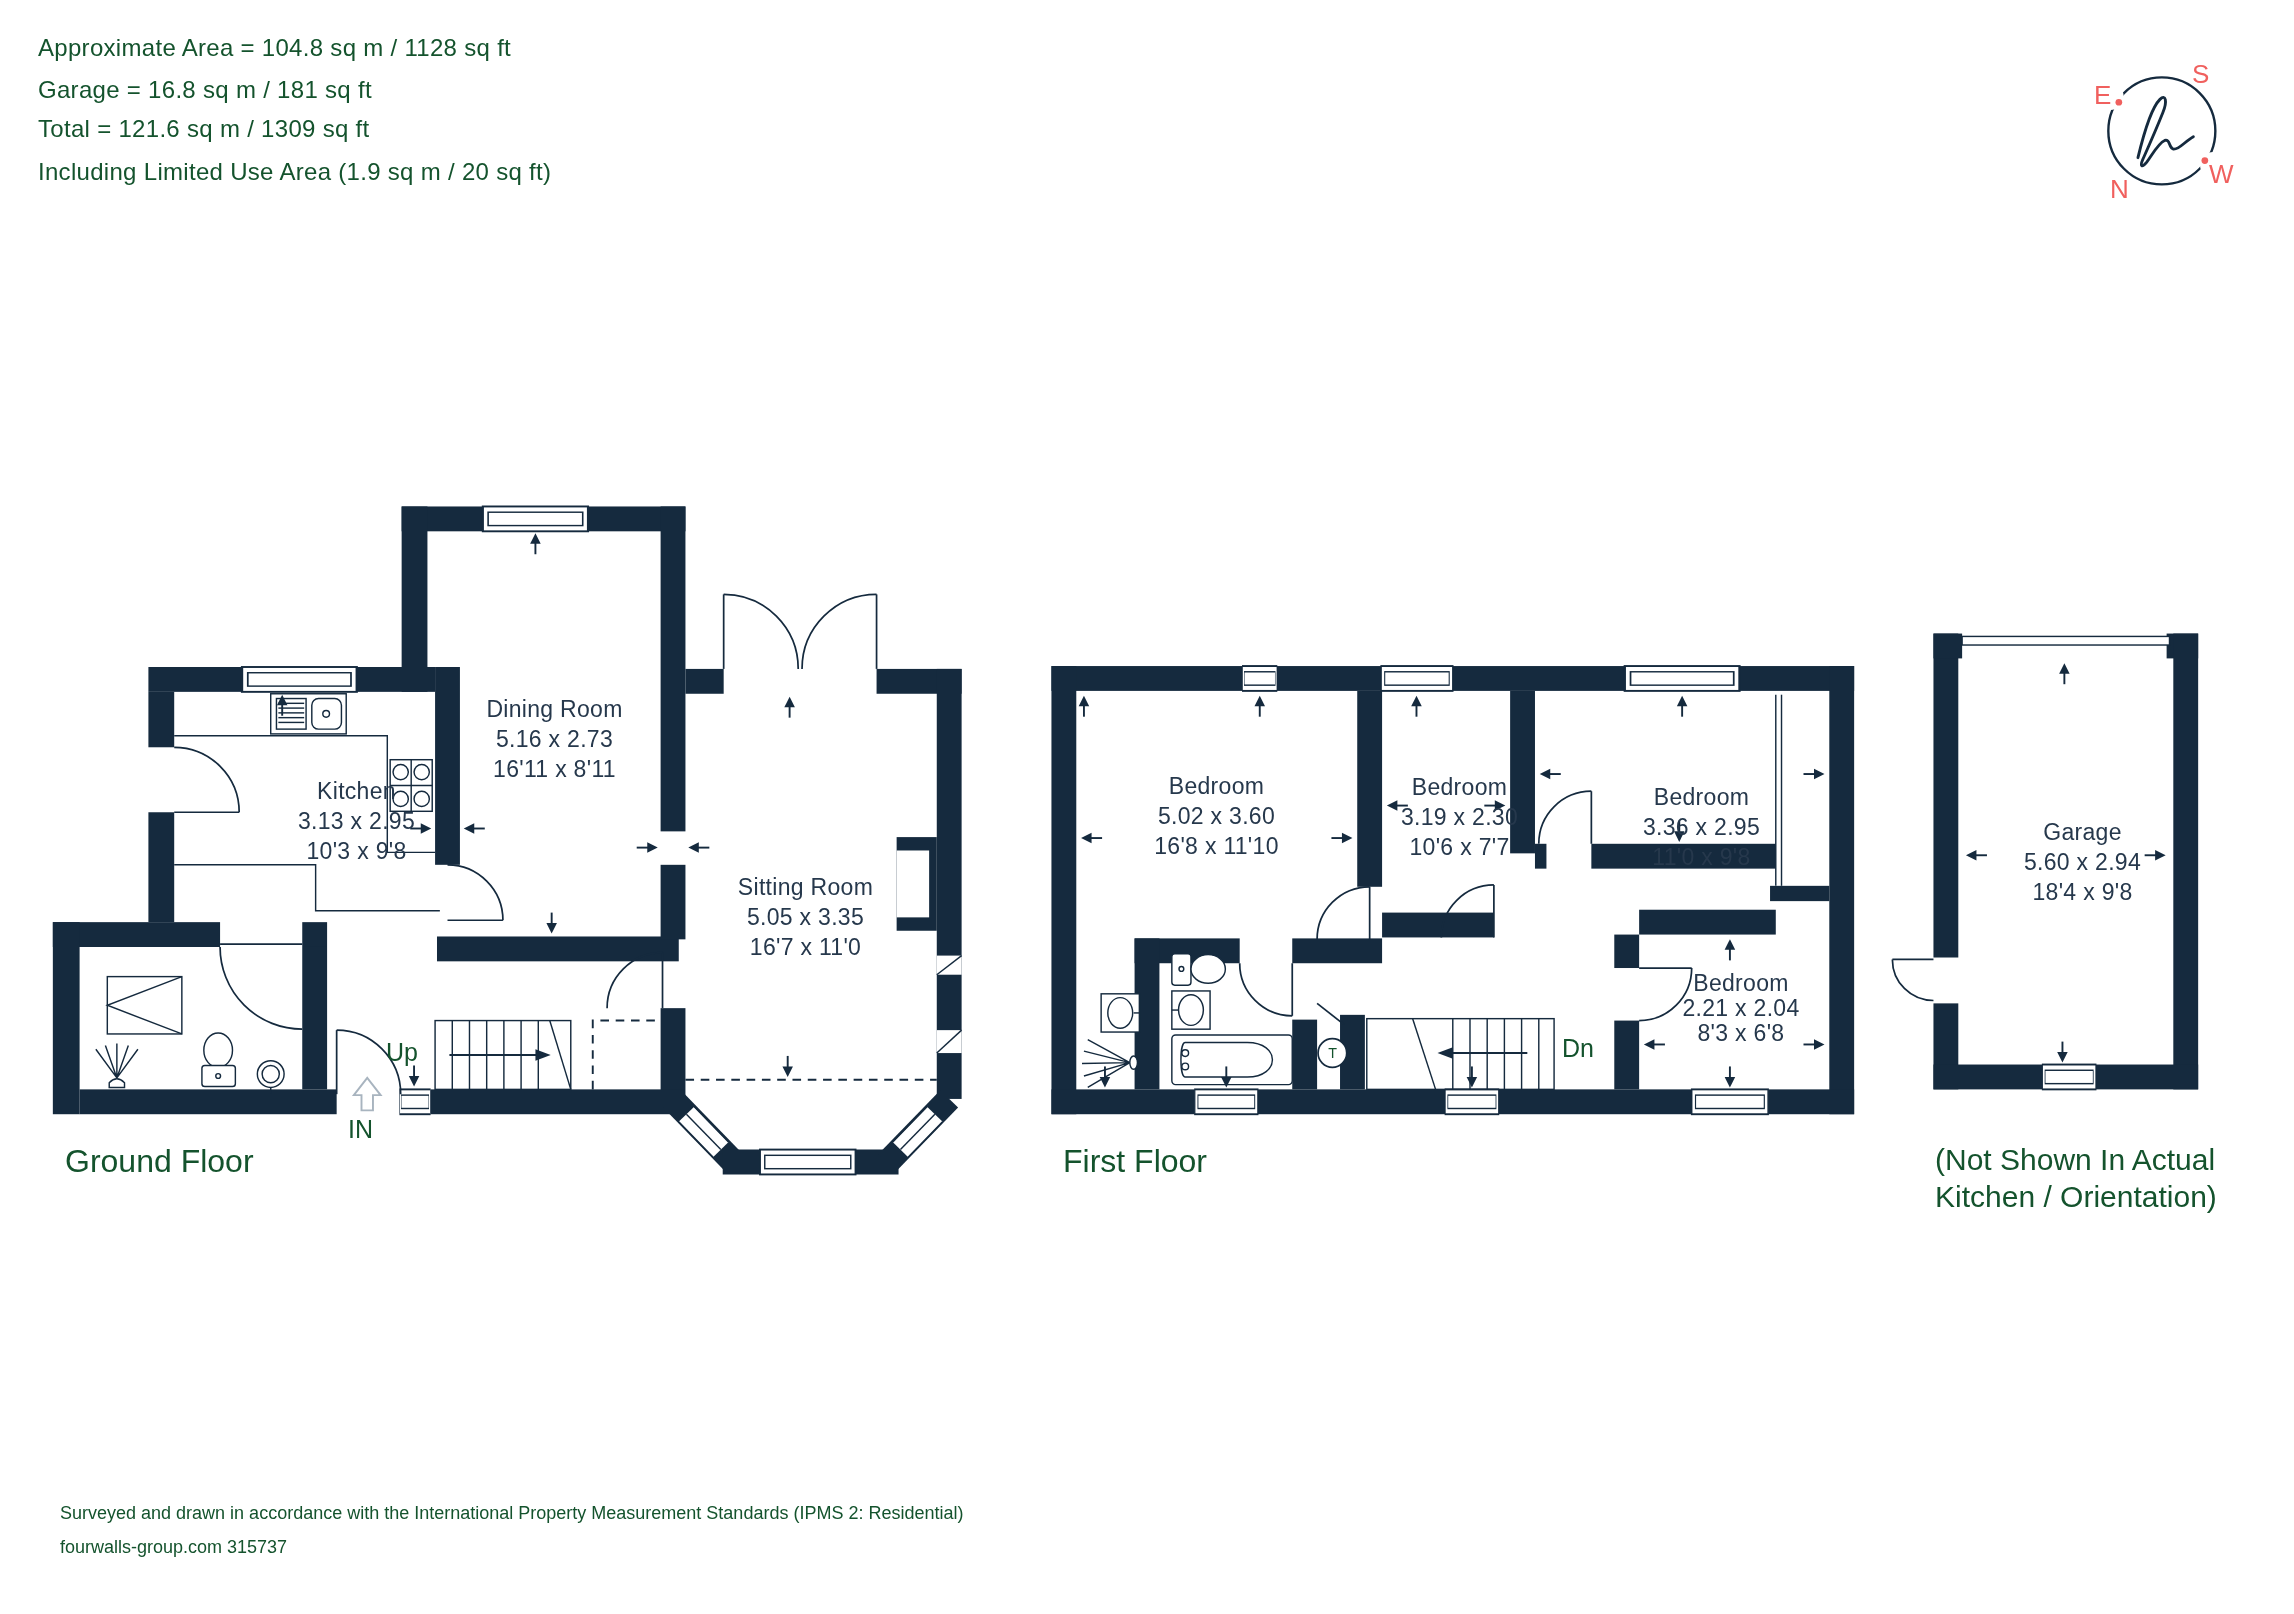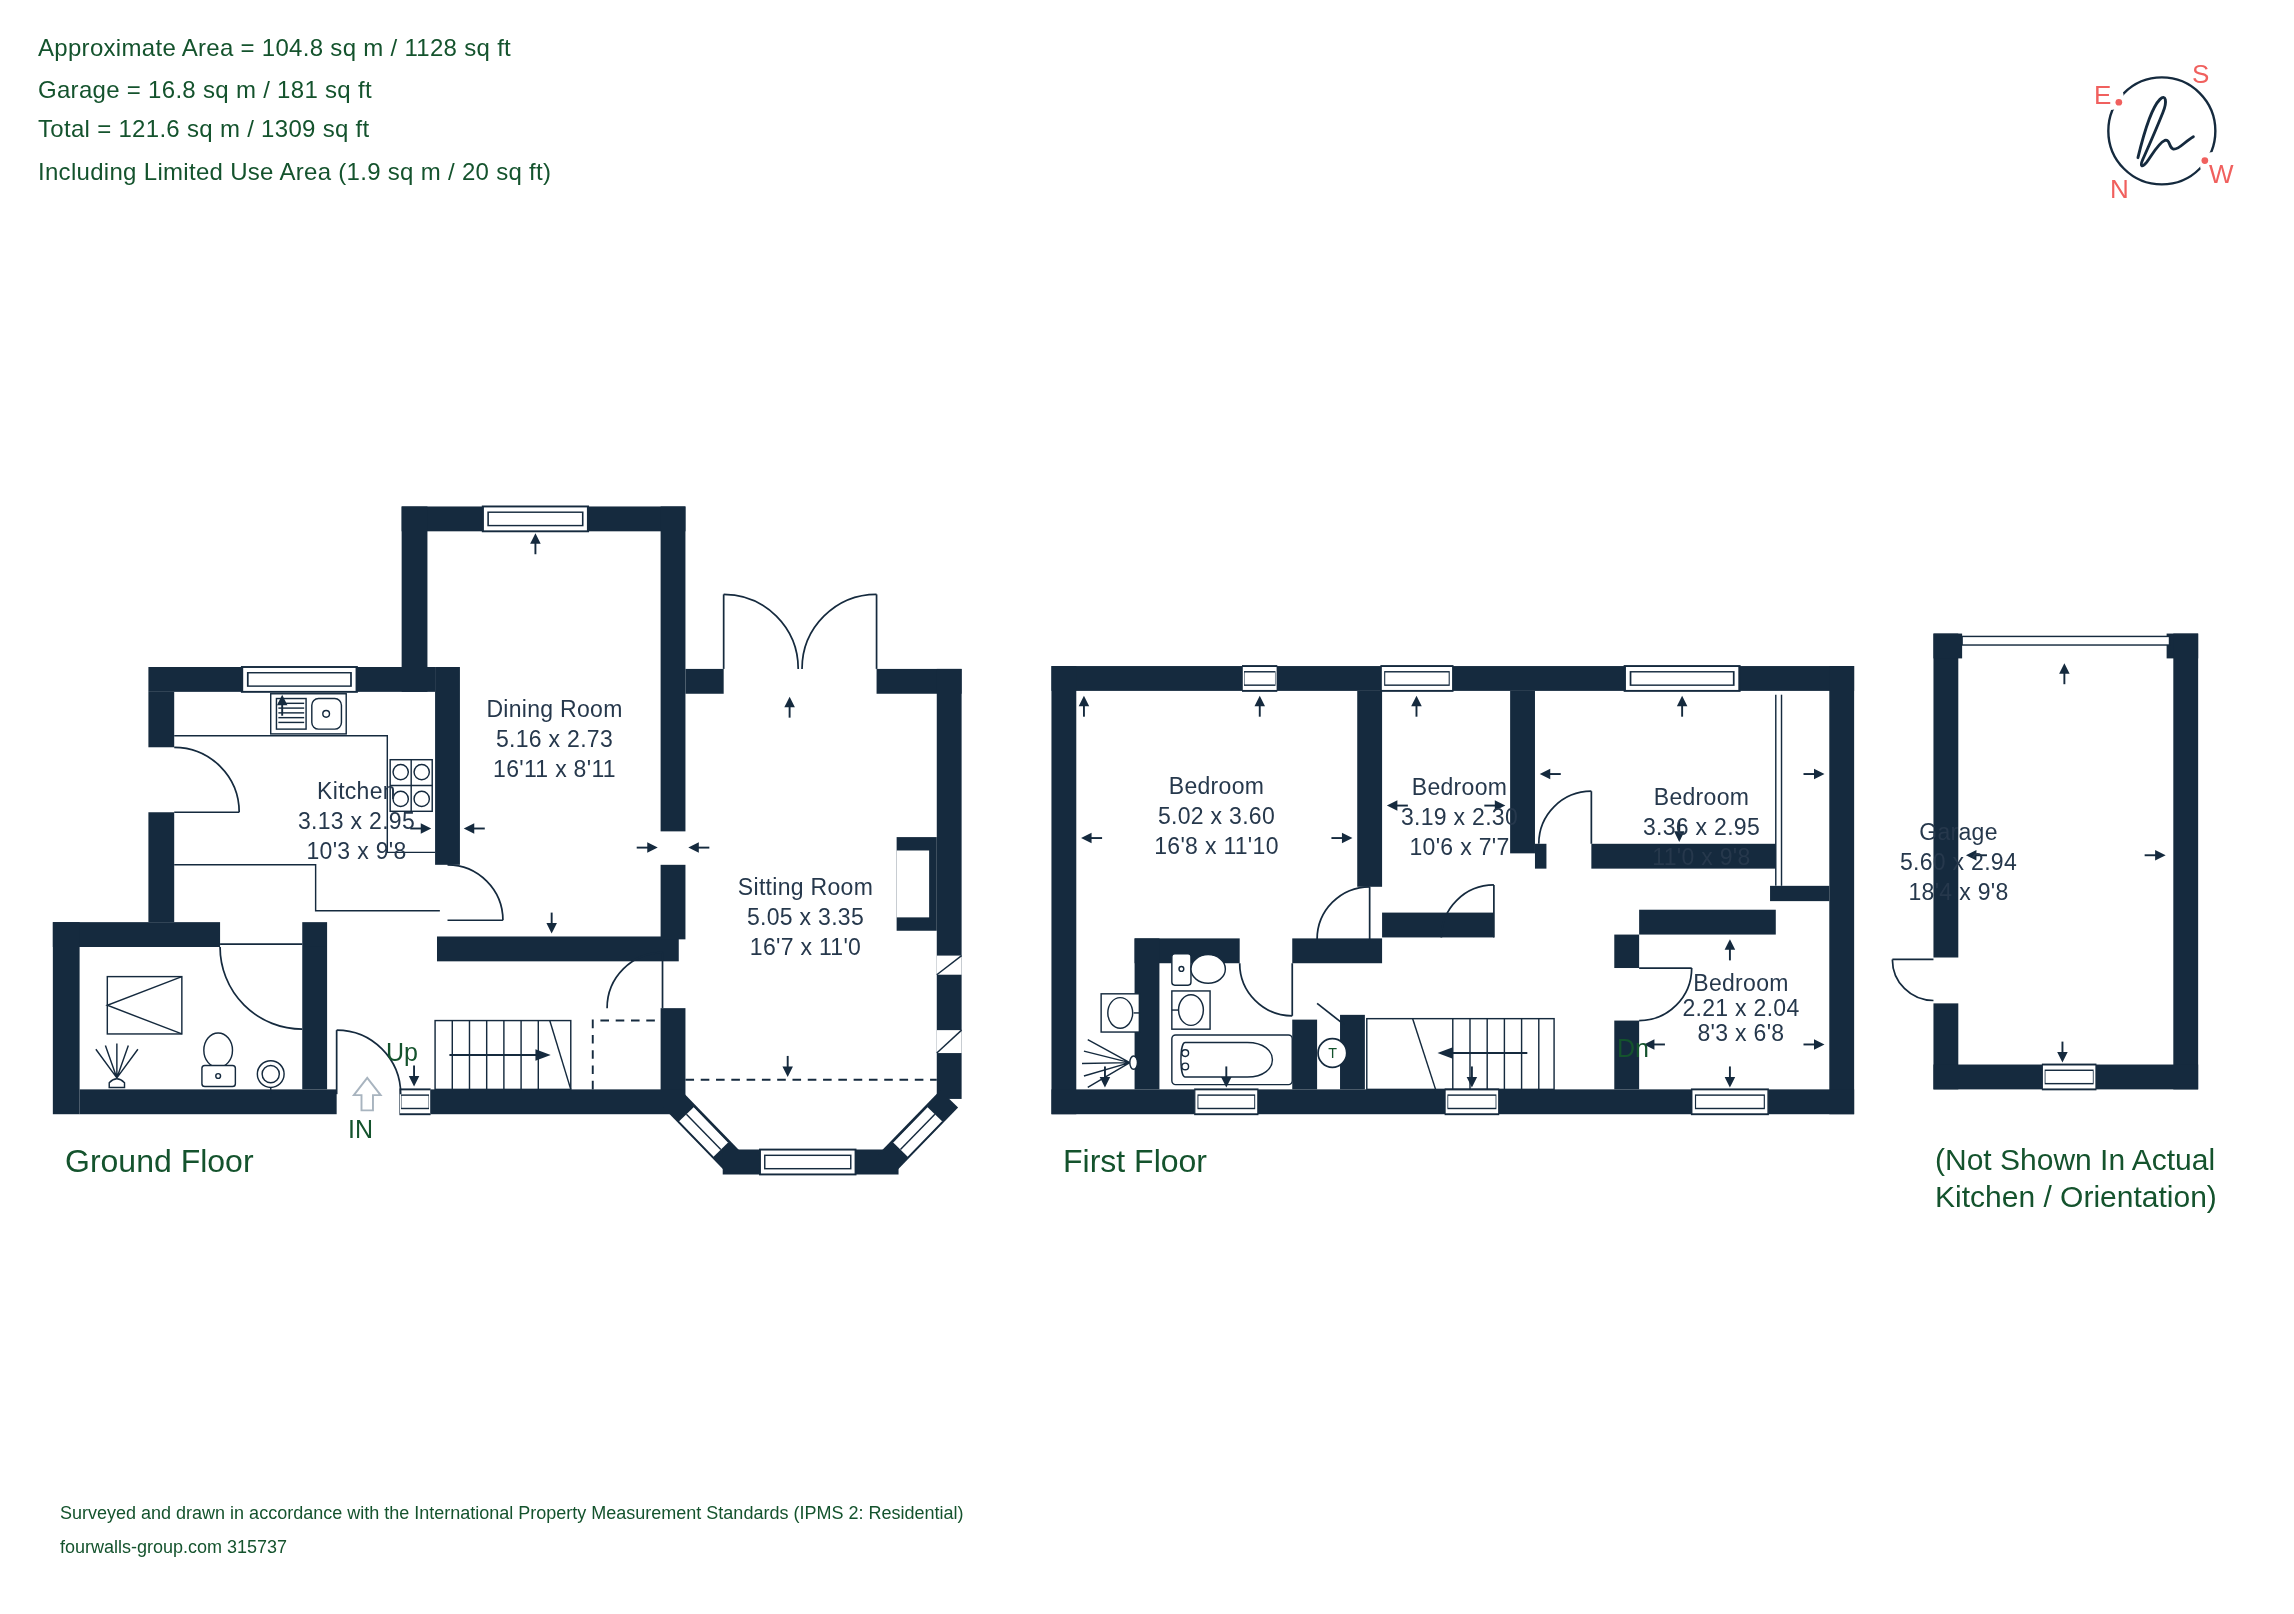--- a/index.html
+++ b/index.html
@@ -400,28 +400,28 @@
 <div class="room" style="left:1577px;top:782px;width:249px;">
   <div>Bedroom</div>
   <div>3.36 x 2.95</div>
   <div>11'0 x 9'8</div>
 </div>
 <div class="room small-room" style="left:1636px;top:971px;width:210px;">
   <div>Bedroom</div>
   <div>2.21 x 2.04</div>
   <div>8'3 x 6'8</div>
 </div>
-<div class="room" style="left:1834px;top:817px;width:249px;">
+<div class="room" style="left:1958px;top:817px;width:249px;">
   <div>Garage</div>
   <div>5.60 x 2.94</div>
   <div>18'4 x 9'8</div>
 </div>
 
 <div class="t anno" style="left:386px;top:1038px;">Up</div>
-<div class="t anno" style="left:1617px;top:1034px;">Dn</div>
+<div class="t anno" style="left:1562px;top:1034px;">Dn</div>
 <div class="t anno" style="left:348px;top:1115px;">IN</div>
 <div class="t tank" style="left:1325px;top:1045px;width:15.3px;text-align:center;">T</div>
 
 <div class="t floor" style="left:65px;top:1143px;">Ground Floor</div>
 <div class="t floor" style="left:1063px;top:1143px;">First Floor</div>
 <div class="t note" style="left:1935px;top:1143px;">(Not Shown In Actual</div>
 <div class="t note" style="left:1935px;top:1180px;">Kitchen / Orientation)</div>
 
 <div class="t footer" style="left:60px;top:1503px;">Surveyed and drawn in accordance with the International Property Measurement Standards (IPMS 2: Residential)</div>
 <div class="t footer" style="left:60px;top:1537px;">fourwalls-group.com 315737</div>

